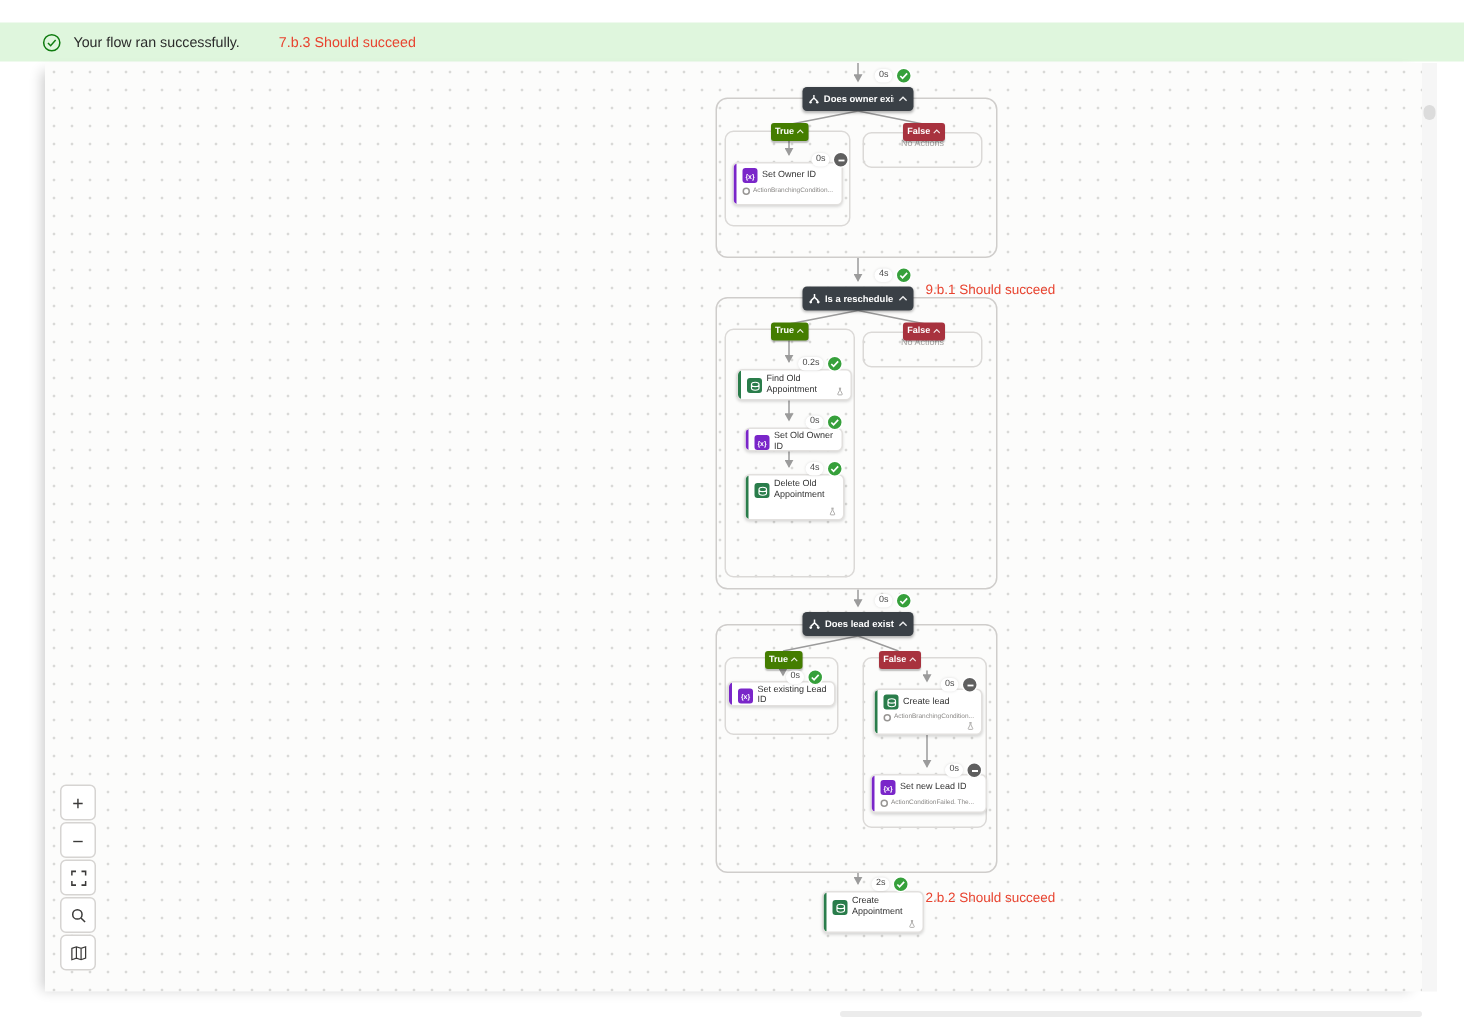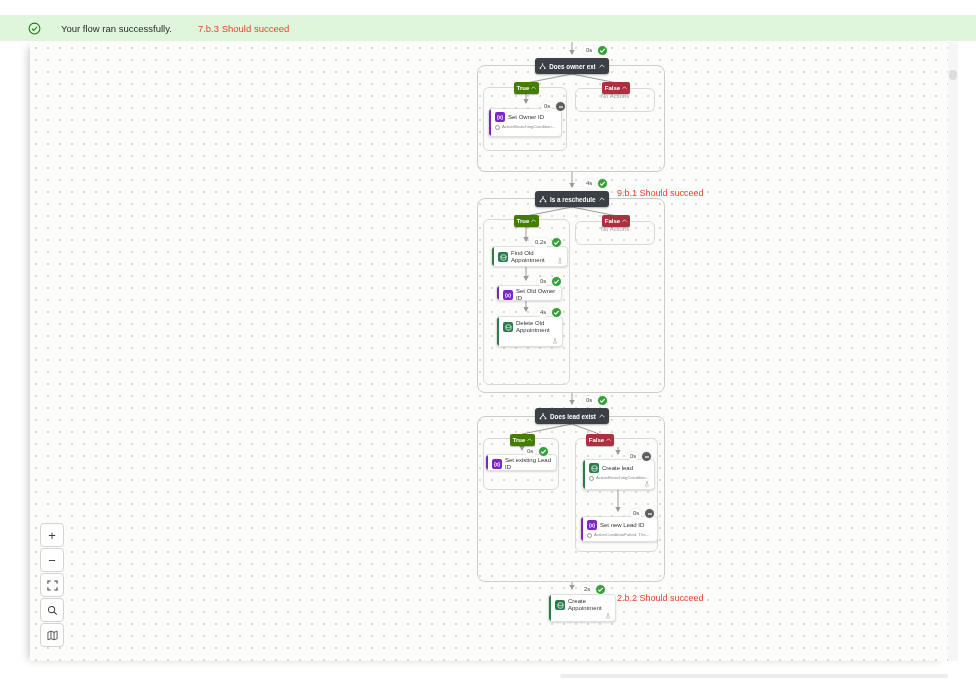--- a/index.html
+++ b/index.html
@@ -4,21 +4,21 @@
 <style>
   * { box-sizing: border-box; margin: 0; padding: 0; }
   html,body { width: 976px; height: 680px; background: #fff; overflow: hidden;
     font-family: "Liberation Sans", sans-serif; }
   #app { position: relative; width: 976px; height: 680px; }
 
   
   .banner { position: absolute; left: 0; top: 15px; width: 976px; height: 26px;
     background: #dff6dd; display: flex; align-items: center; }
   .banner-check { width: 13px; height: 13px; margin-left: 28px; flex: 0 0 auto; }
-  .banner-msg { font-size: 9.5px; color: #2b2b2b; margin-left: 20px; }
+  .banner-msg { font-size: 9.5px; color: #2b2b2b; margin-left: 8px; }
   .banner-annot { font-size: 9.5px; color: #e8432f; margin-left: 26px; }
 
   
   #canvas { position: absolute; left: 30px; top: 42px; width: 918px; height: 619px;
     background-color: #fcfcfb;
     background-image: radial-gradient(circle, #d9d9d7 0.9px, transparent 1.1px);
     background-size: 12px 12px;
     box-shadow: -5px 2px 8px -3px rgba(0,0,0,.20); }
   #edges { position: absolute; left: 0; top: 0; pointer-events: none; }
 

